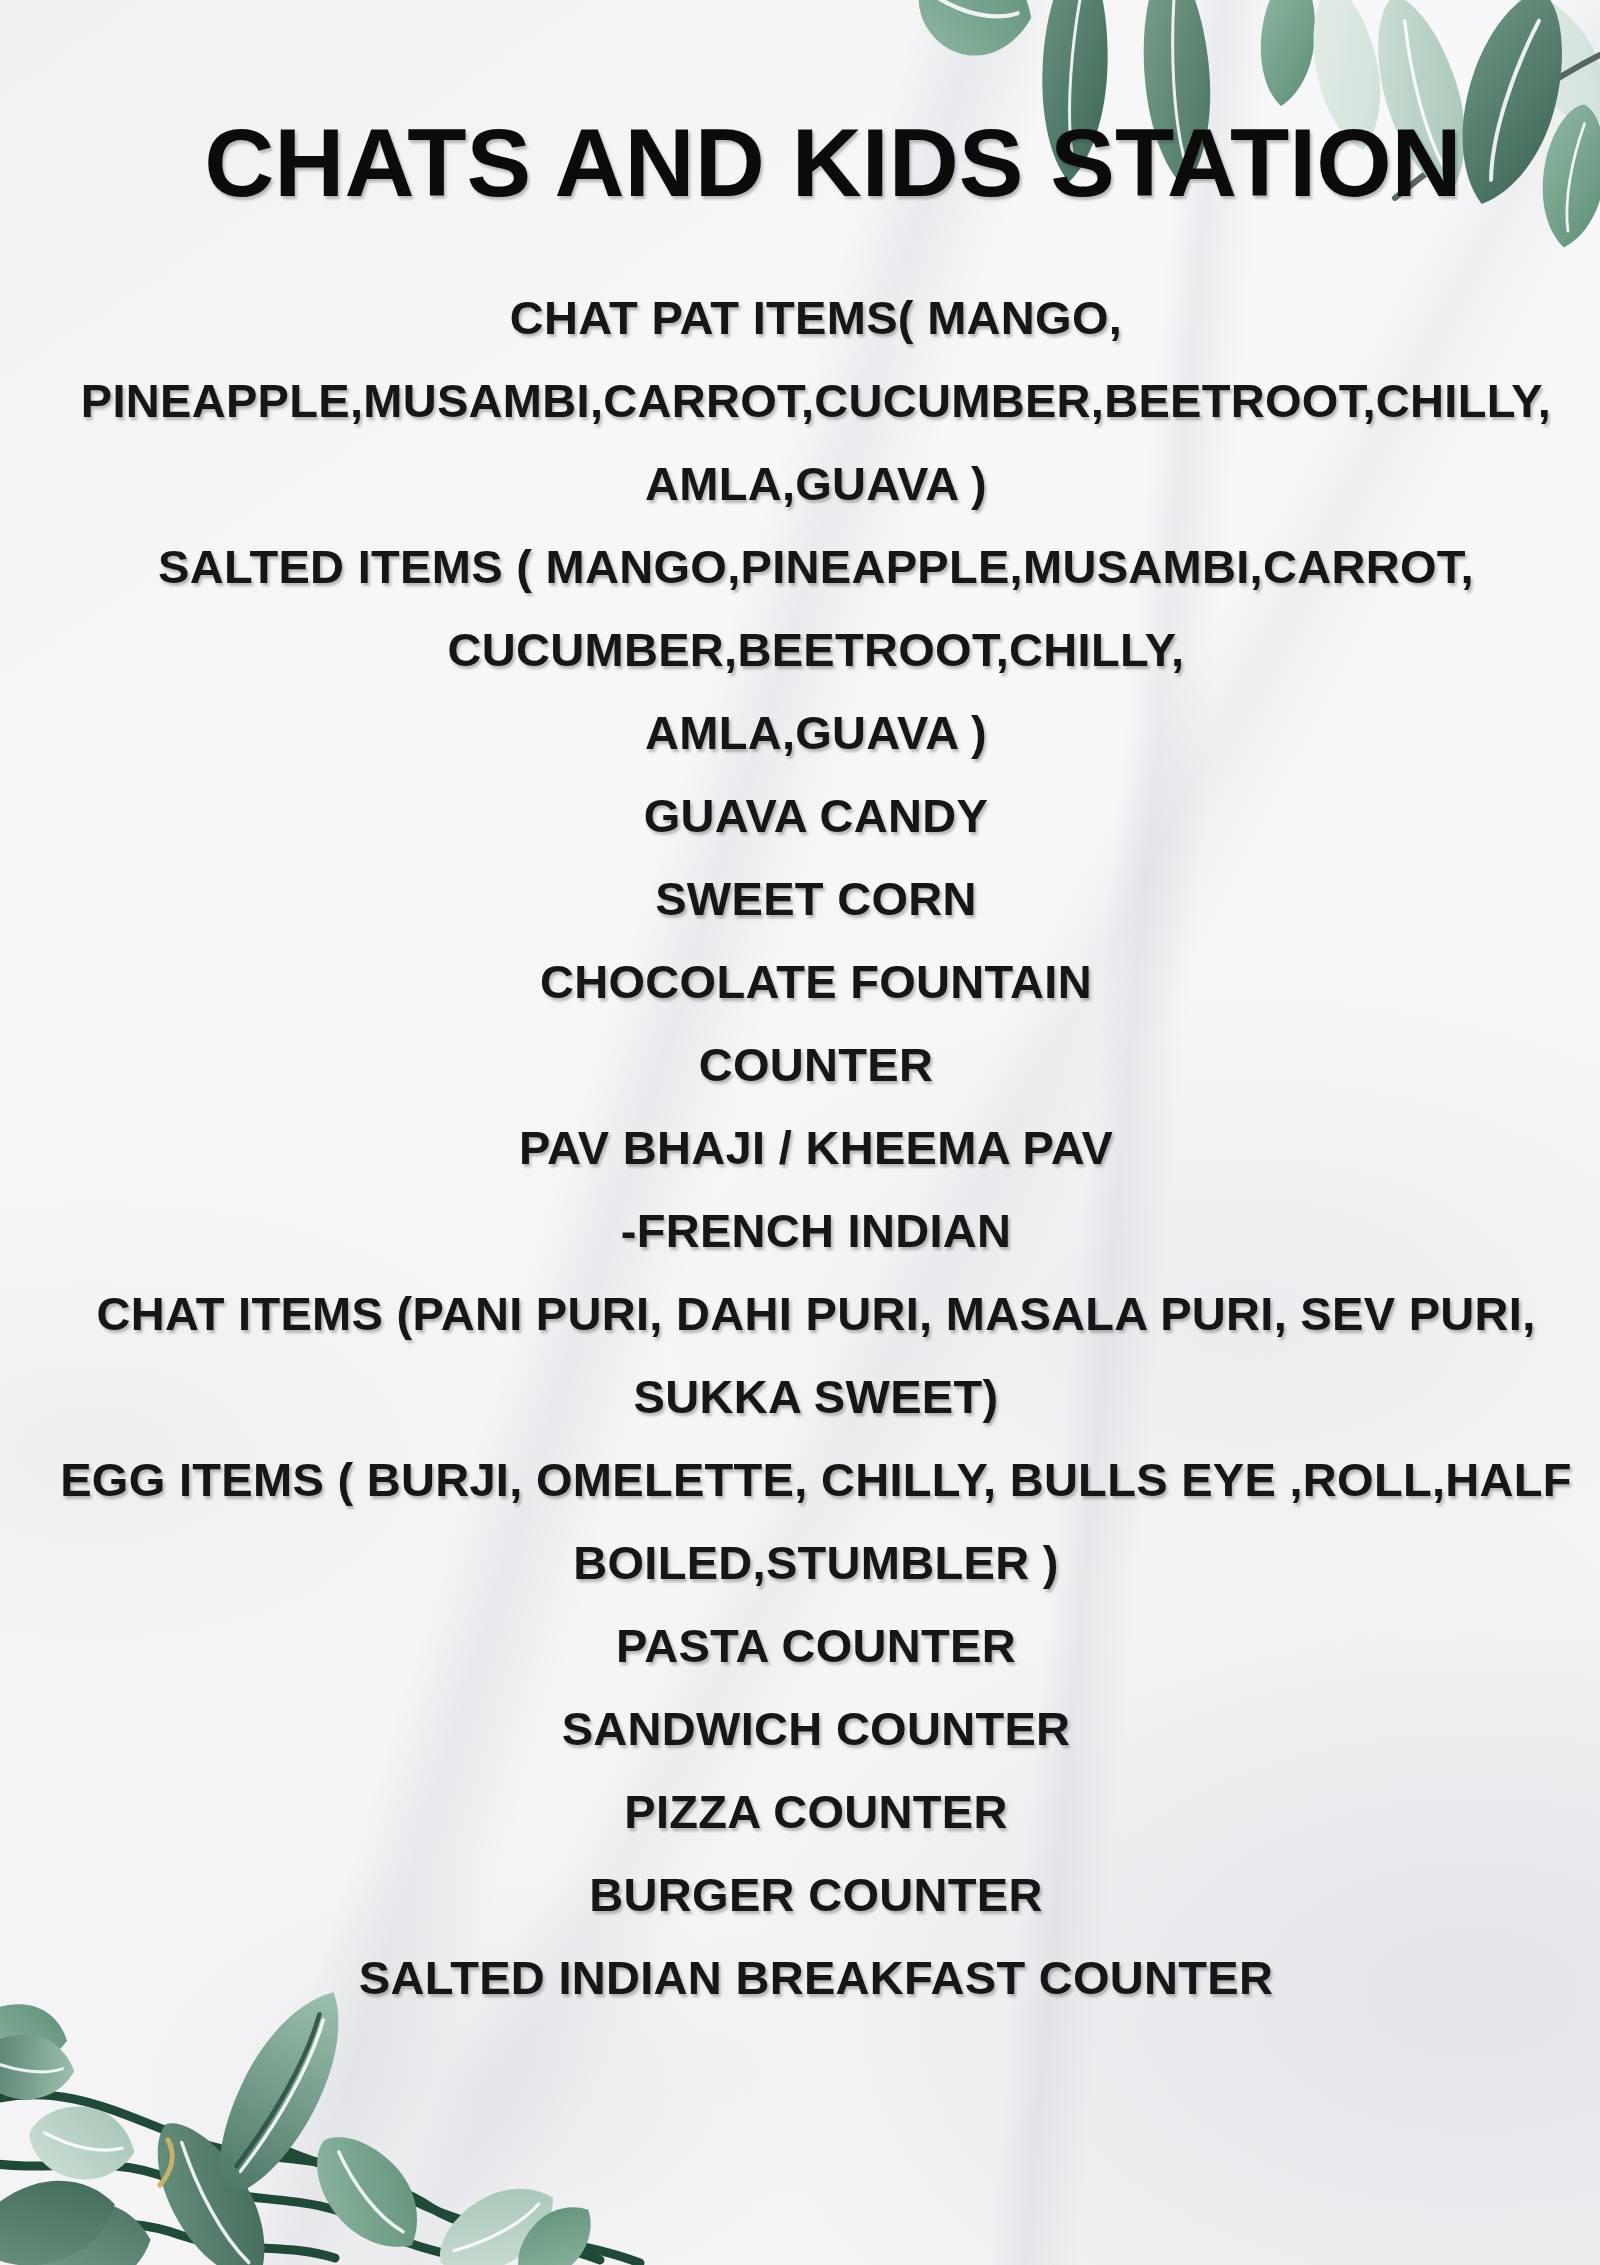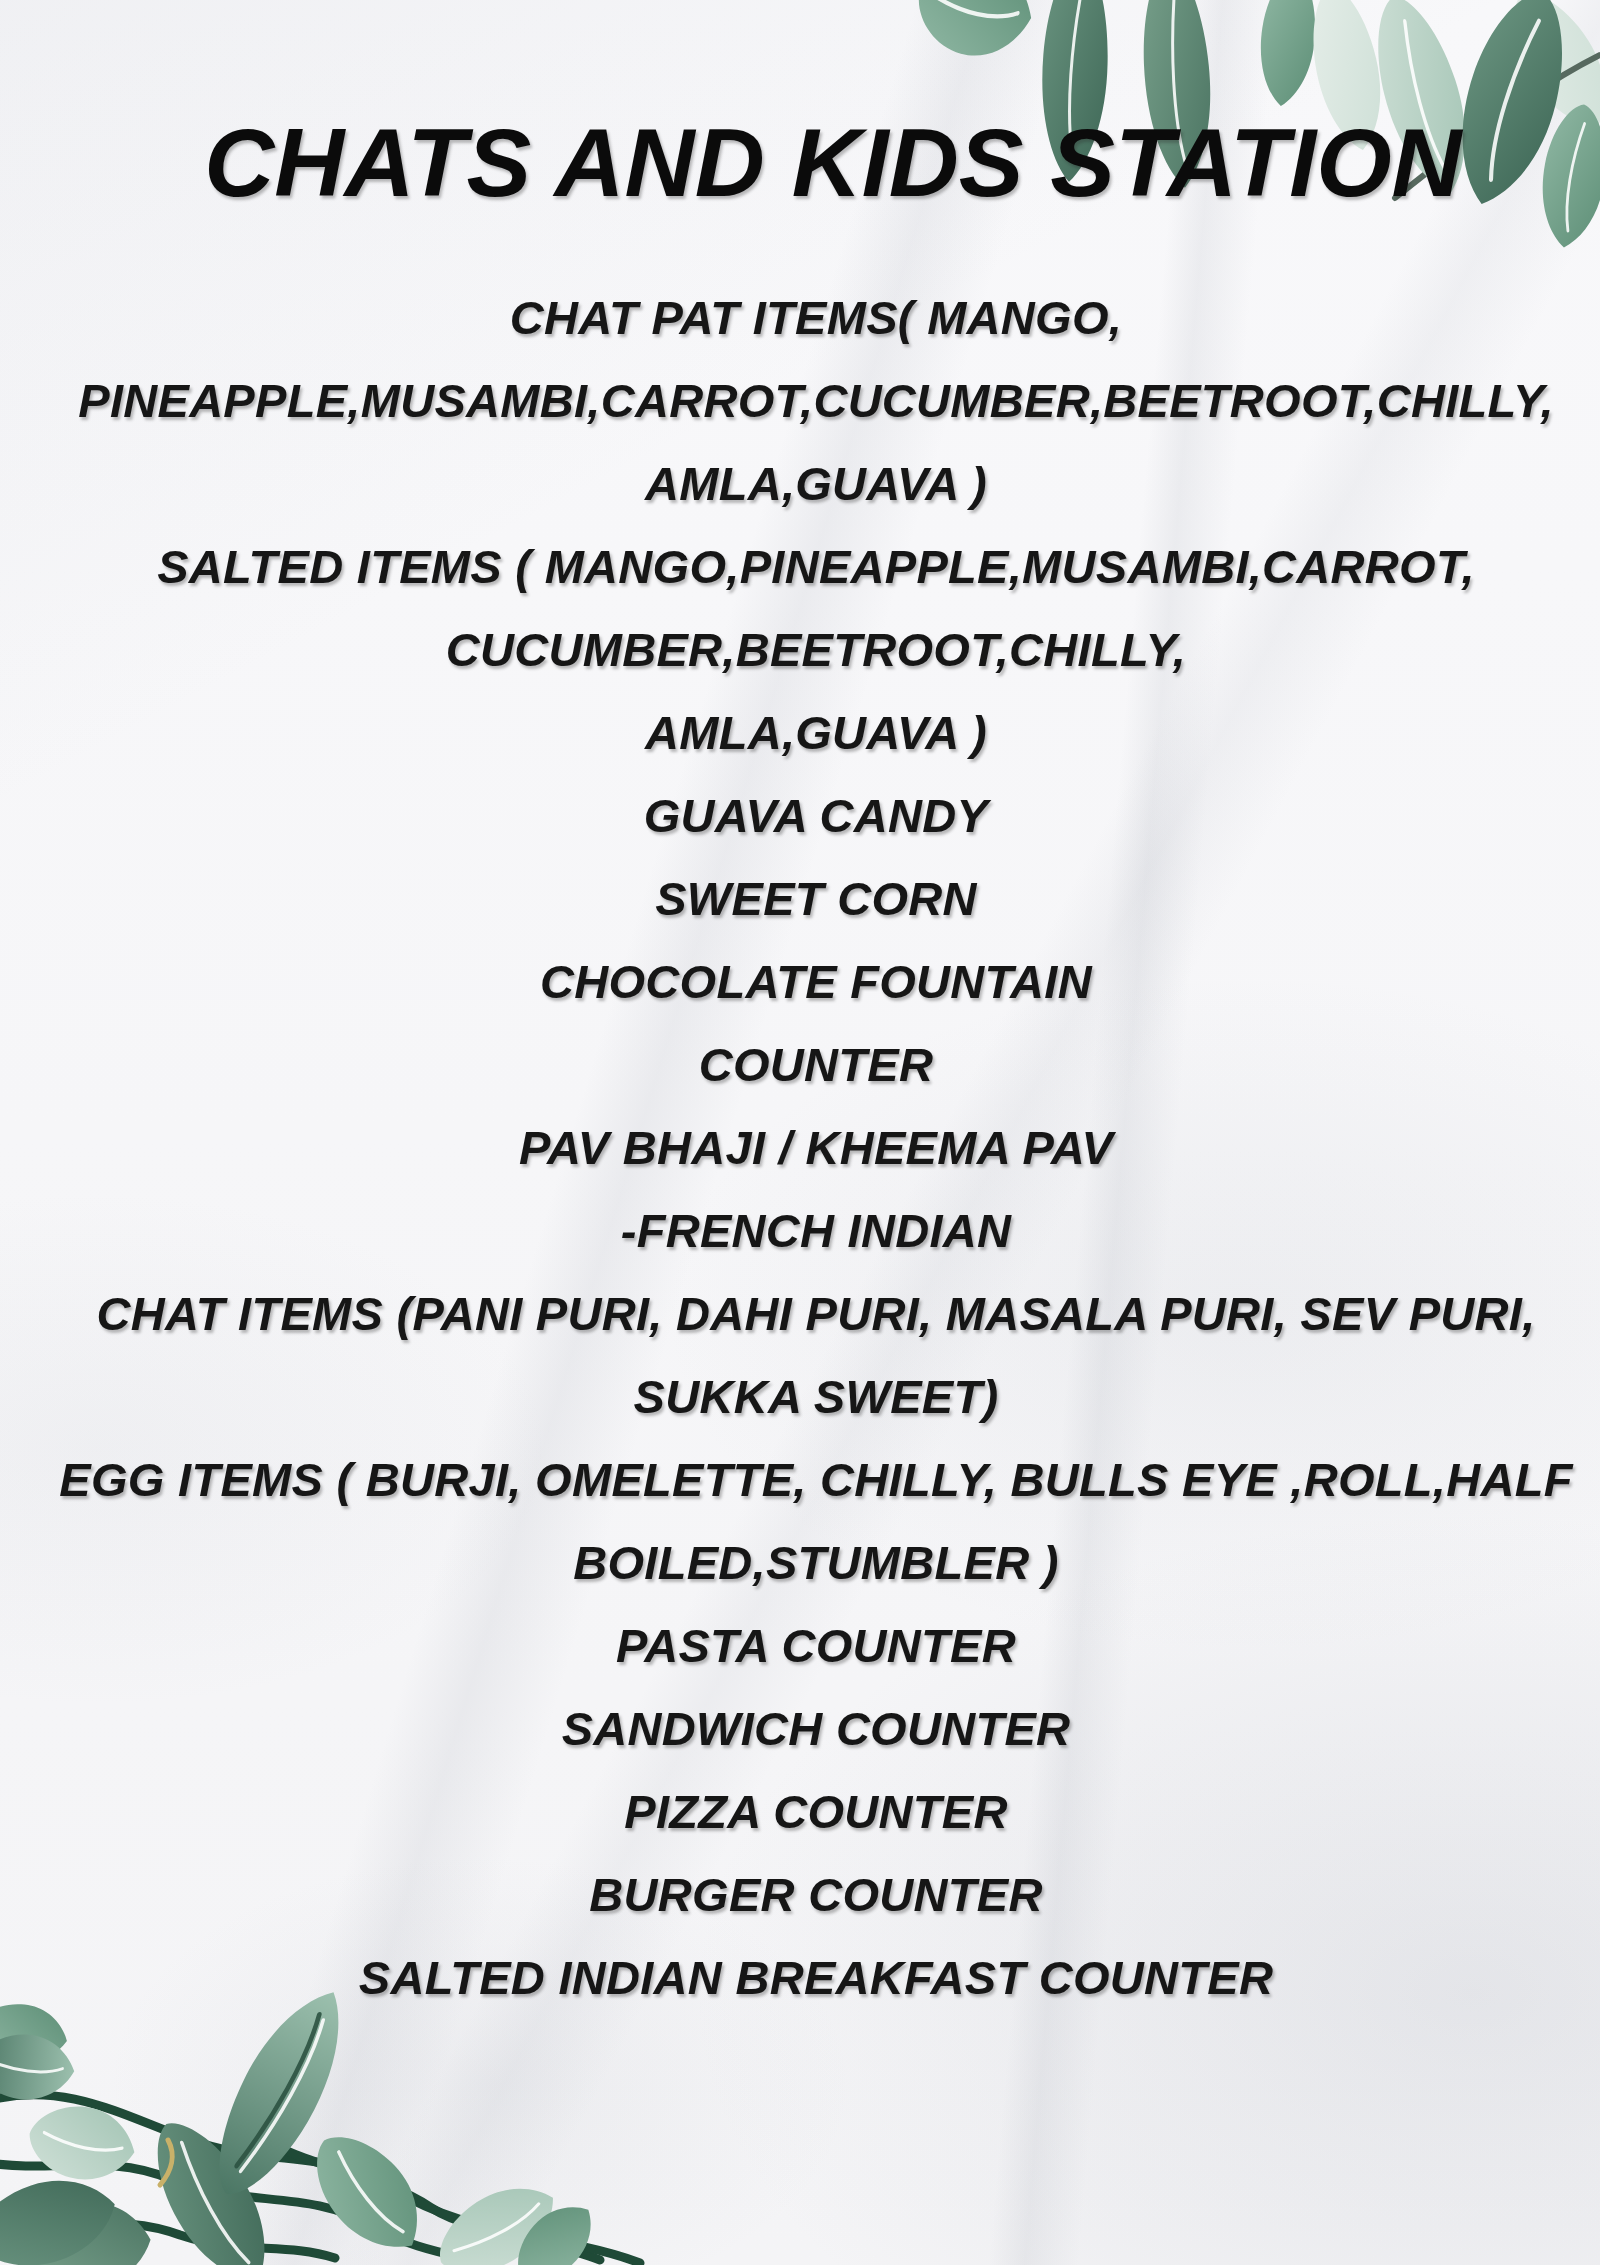--- a/index.html
+++ b/index.html
@@ -17,21 +17,20 @@
     background-image:
       radial-gradient(1300px 800px at 92% 88%, rgba(168,173,184,0.22), rgba(168,173,184,0) 60%),
       radial-gradient(900px 520px at 78% 58%, rgba(170,176,186,0.13), rgba(170,176,186,0) 65%),
       radial-gradient(760px 430px at 6% 64%, rgba(175,180,190,0.10), rgba(175,180,190,0) 60%),
       radial-gradient(620px 380px at 30% 92%, rgba(165,171,182,0.12), rgba(165,171,182,0) 60%),
       linear-gradient(107deg, rgba(0,0,0,0) 40%, rgba(158,163,175,0.14) 43%, rgba(0,0,0,0) 47%),
       linear-gradient(118deg, rgba(0,0,0,0) 55%, rgba(158,163,175,0.10) 57.5%, rgba(0,0,0,0) 61%),
       linear-gradient(95deg, rgba(0,0,0,0) 66%, rgba(150,156,168,0.13) 68%, rgba(0,0,0,0) 71%),
       linear-gradient(152deg, rgba(180,185,195,0.12) 0%, rgba(180,185,195,0) 26%),
       linear-gradient(180deg, #f8f8fa 0%, #f4f4f6 100%);
-    font-style: italic;
   }
   .title {
     position: absolute;
     top: 114px;
     left: 0;
     width: 100%;
     text-align: center;
     transform: translateX(33px);
     font-size: 97px;
     line-height: 1.0;

